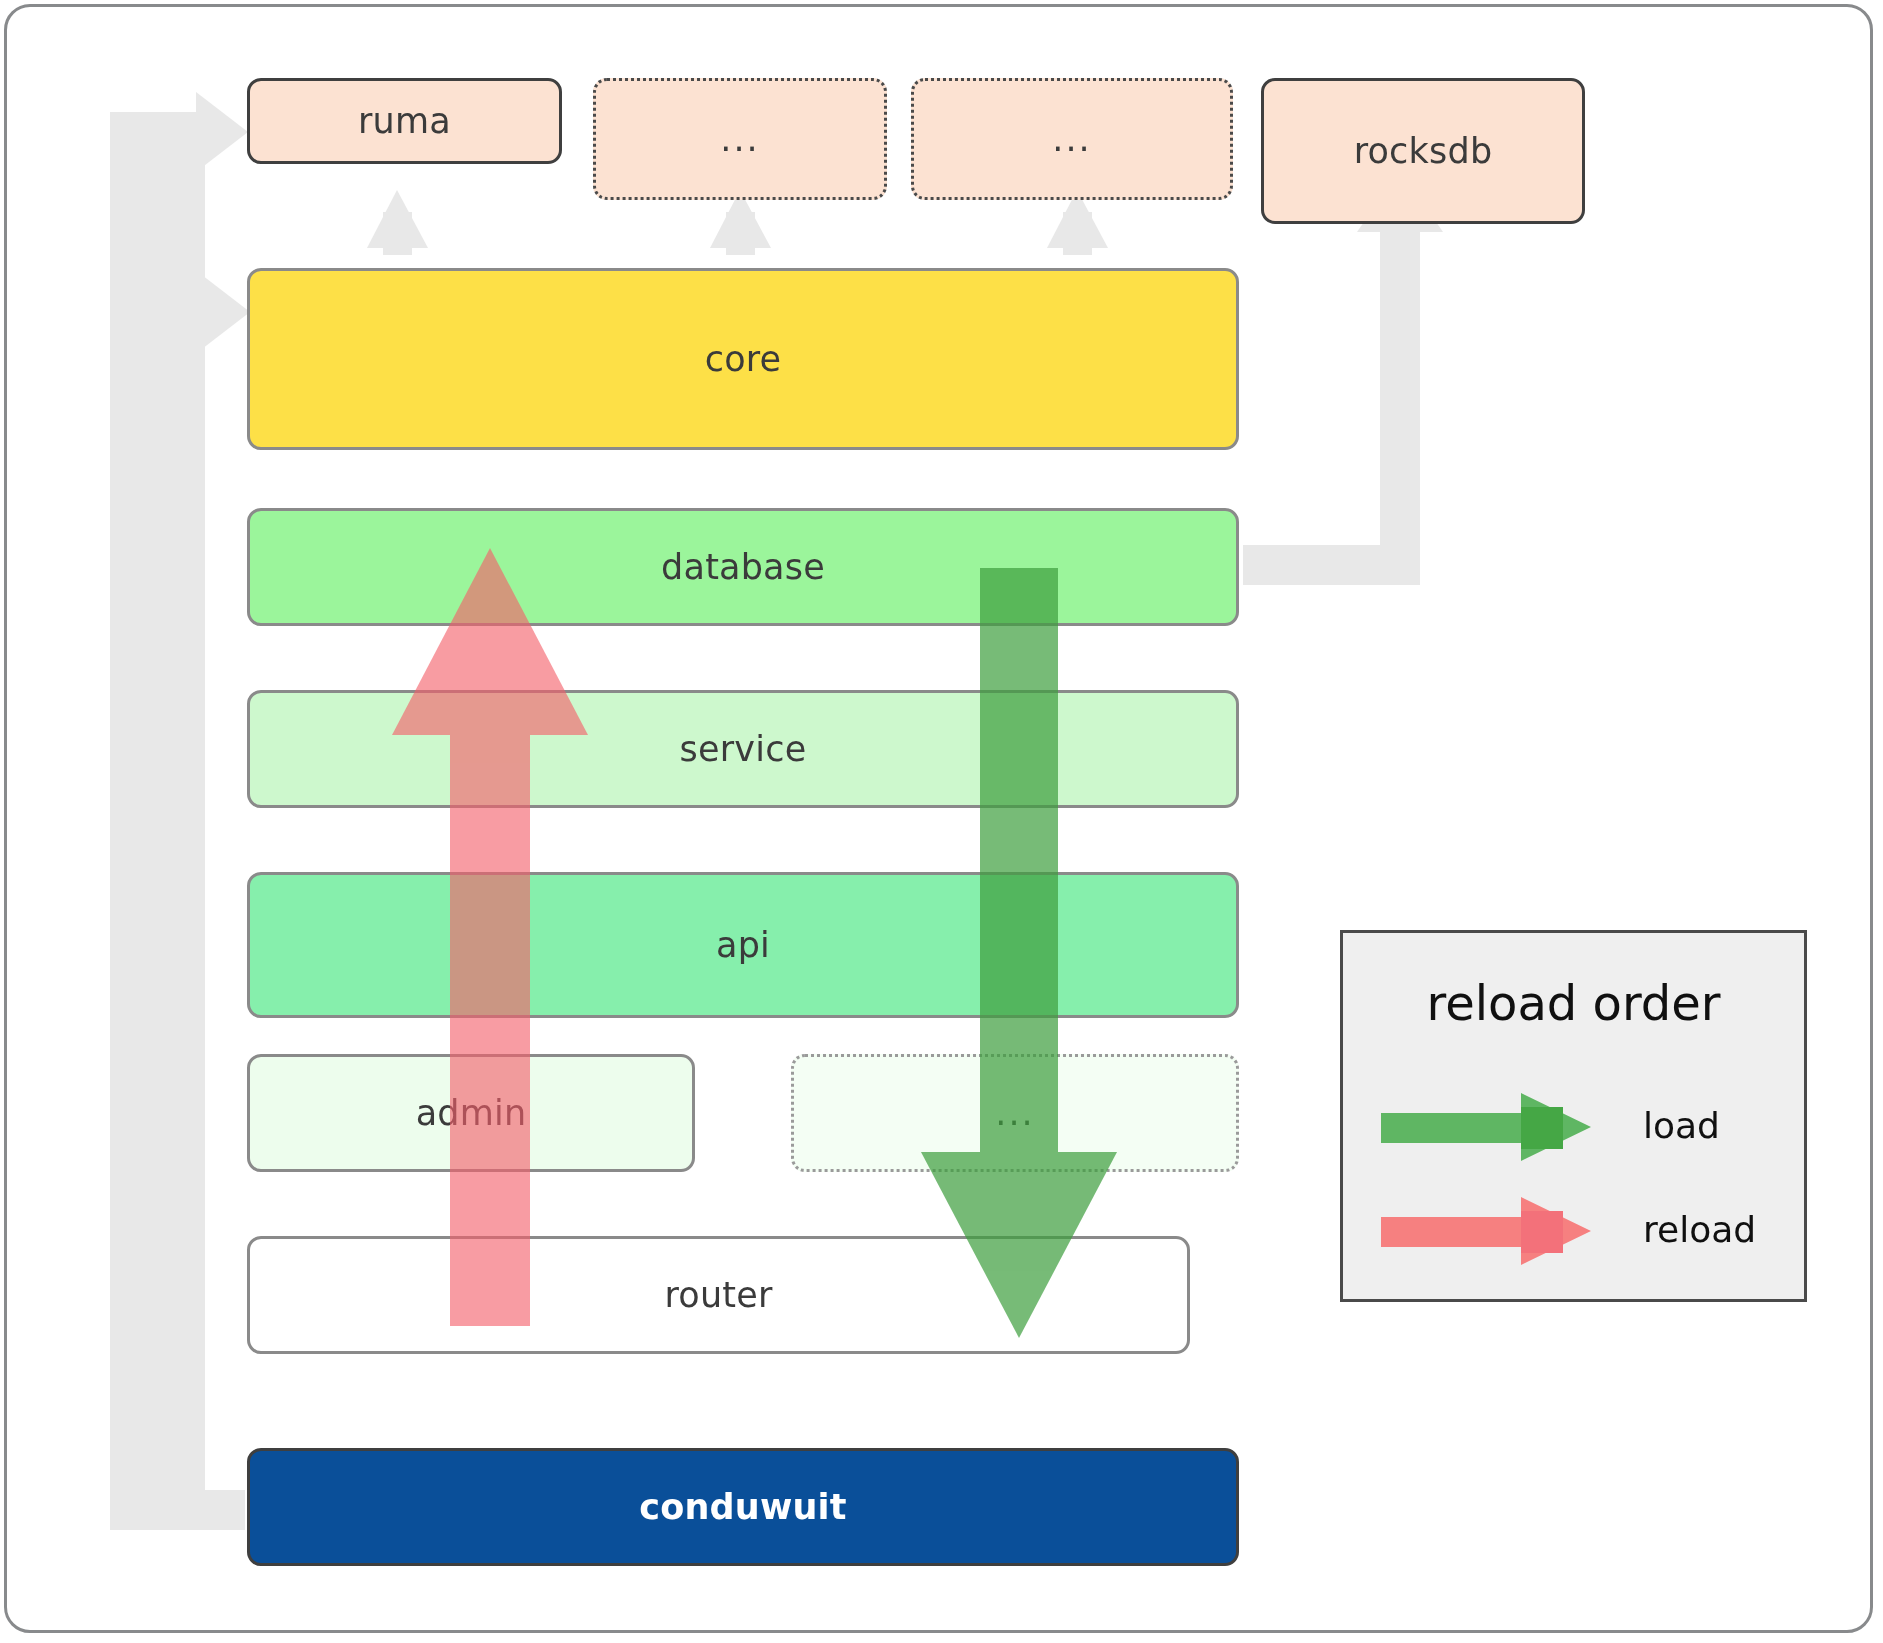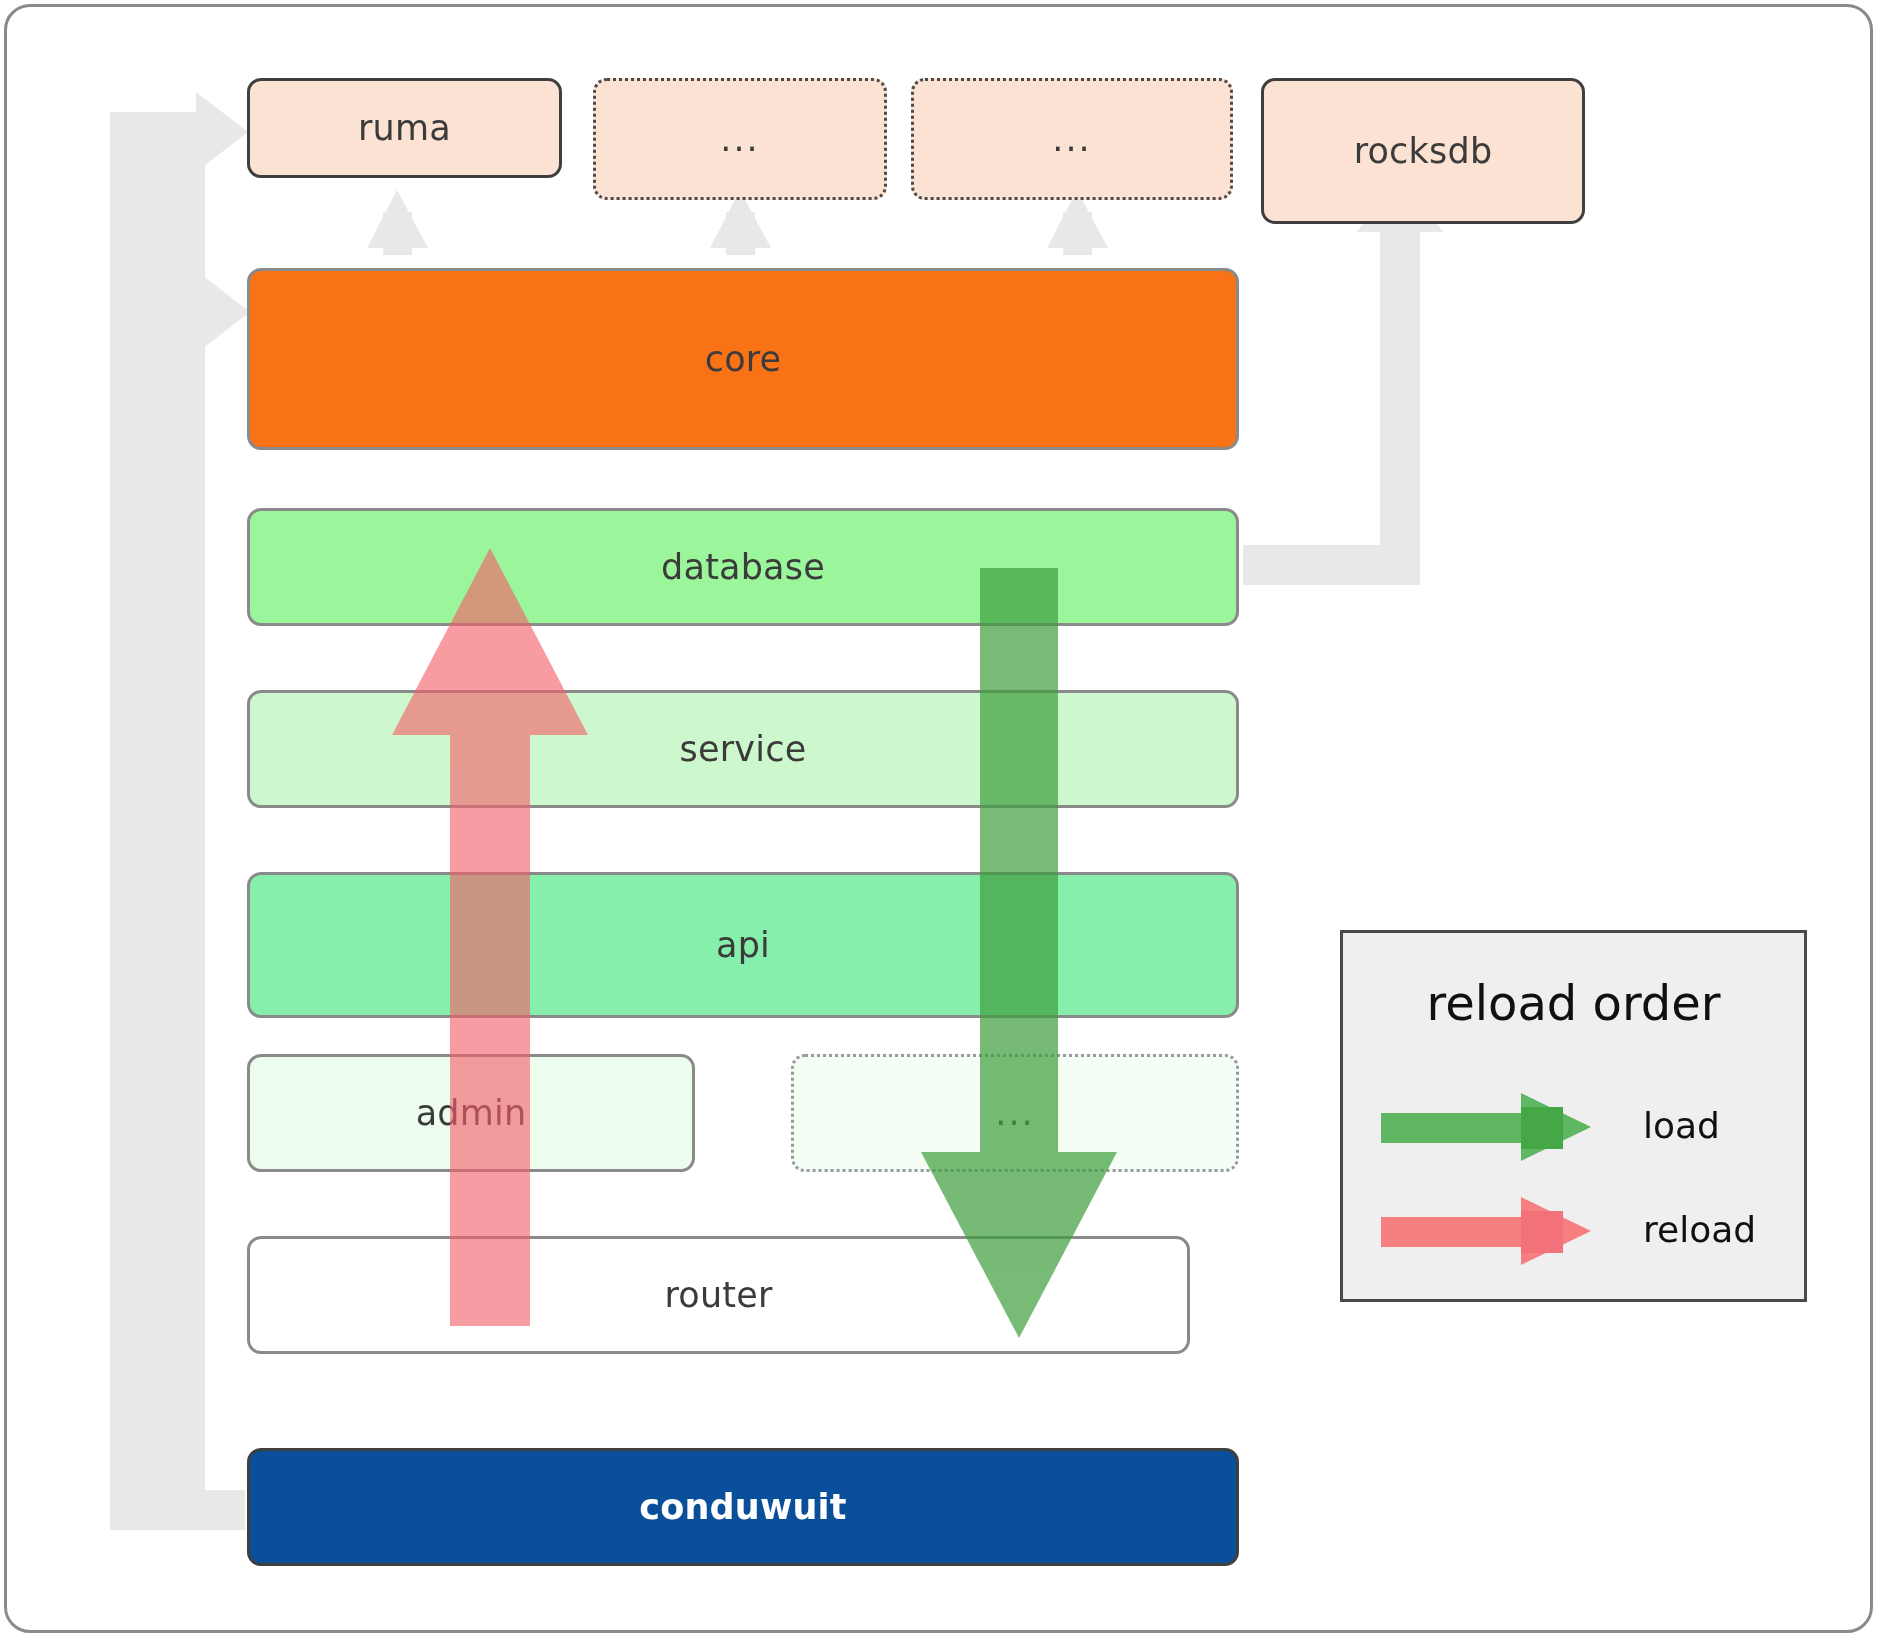--- a/index.html
+++ b/index.html
@@ -93,37 +93,37 @@
 
       <path d="M 383,255 L 412,255 L 412,212 L 383,212 Z"></path>
       <path d="M 397,190 L 428,248 L 367,248 Z"></path>
       <path d="M 726,255 L 755,255 L 755,212 L 726,212 Z"></path>
       <path d="M 740,190 L 771,248 L 710,248 Z"></path>
       <path d="M 1063,255 L 1092,255 L 1092,212 L 1063,212 Z"></path>
       <path d="M 1077,190 L 1108,248 L 1047,248 Z"></path>
     </g>
   </svg>
 
-  <div class="node solid-dark" style="left:247px; top:78px; width:315px; height:100px; background:#fce2d2;">
+  <div class="node solid-dark" style="left:247px; top:78px; width:315px; height:86px; background:#fce2d2;">
     <span>ruma</span>
   </div>
 
   <div class="node dotted" style="left:593px; top:78px; width:294px; height:122px; background:#fce2d2;">
     <span class="ellipsis">...</span>
   </div>
 
   <div class="node dotted" style="left:911px; top:78px; width:322px; height:122px; background:#fce2d2;">
     <span class="ellipsis">...</span>
   </div>
 
   <div class="node solid-dark" style="left:1261px; top:78px; width:324px; height:146px; background:#fce2d2;">
     <span>rocksdb</span>
   </div>
 
-  <div class="node solid-gray" style="left:247px; top:268px; width:992px; height:182px; background:#f97316;">
+  <div class="node solid-gray" style="left:247px; top:268px; width:992px; height:182px; background:#fde047;">
     <span>core</span>
   </div>
 
   <div class="node solid-gray" style="left:247px; top:690px; width:992px; height:118px; background:#cdf8cd;">
     <span>service</span>
   </div>
 
   <div class="node solid-gray" style="left:247px; top:508px; width:992px; height:118px; background:#9bf59b;">
     <span>database</span>
   </div>

